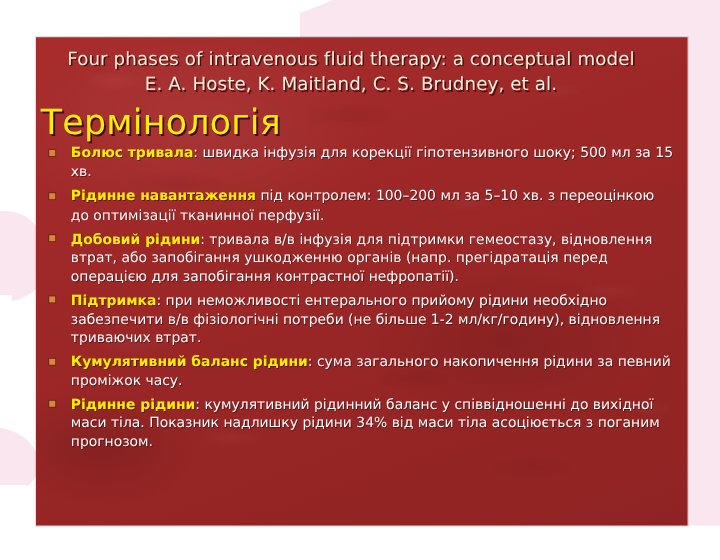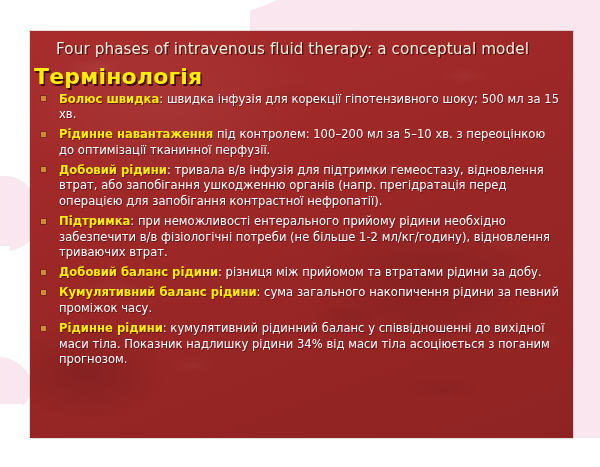--- a/index.html
+++ b/index.html
@@ -154,22 +154,22 @@
     line-height: 1.38;
     letter-spacing: 0.1px;
     text-shadow: 1.3px 1.3px 0 rgba(60,8,8,0.85);
     white-space: nowrap;
   }
 
   
   #section-heading {
     margin: 5px 0 2px 4px;
     color: #ffee00;
-    font-size: 22px;
-    font-weight: bold;
+    font-size: 29px;
+    font-weight: normal;
     line-height: 1.12;
     letter-spacing: 0.2px;
     text-shadow: 1.6px 1.6px 0 rgba(55,6,6,0.9);
     text-align: left;
   }
 
   
   #bullet-list {
     list-style: none;
     margin: 0;
@@ -214,45 +214,43 @@
   <div class="deco-pink-left-a"></div>
   <div class="deco-pink-left-b"></div>
   <div class="deco-pink-left-c"></div>
   <div class="deco-pink-left-d"></div>
   <div class="deco-white-bottom"></div>
 
   <div id="panel">
 
     <div id="title-block">
       <div class="title-line">Four phases of intravenous fluid therapy: a conceptual model</div>
+      <div class="title-line">E. A. Hoste, K. Maitland, C. S. Brudney, et al.</div>
     </div>
 
     <h2 id="section-heading">Термінологія</h2>
 
     <ul id="bullet-list">
 
       <li class="bullet-item">
-        <span class="bullet-marker"></span><span class="bullet-term">Болюс швидка</span><span class="bullet-body">: швидка інфузія для корекції гіпотензивного шоку; 500 мл за 15 хв.</span>
+        <span class="bullet-marker"></span><span class="bullet-term">Болюс тривала</span><span class="bullet-body">: швидка інфузія для корекції гіпотензивного шоку; 500 мл за 15 хв.</span>
       </li>
 
       <li class="bullet-item">
         <span class="bullet-marker"></span><span class="bullet-term">Рідинне навантаження</span><span class="bullet-body"> під контролем: 100–200 мл за 5–10 хв. з переоцінкою до оптимізації тканинної перфузії.</span>
       </li>
 
       <li class="bullet-item">
         <span class="bullet-marker"></span><span class="bullet-term">Добовий рідини</span><span class="bullet-body">: тривала в/в інфузія для підтримки гемеостазу, відновлення втрат, або запобігання ушкодженню органів (напр. прегідратація перед операцією для запобігання контрастної нефропатії).</span>
       </li>
 
       <li class="bullet-item">
         <span class="bullet-marker"></span><span class="bullet-term">Підтримка</span><span class="bullet-body">: при неможливості ентерального прийому рідини необхідно забезпечити в/в фізіологічні потреби (не більше 1-2 мл/кг/годину), відновлення триваючих втрат.</span>
       </li>
 
-      <li class="bullet-item">
-        <span class="bullet-marker"></span><span class="bullet-term">Добовий баланс рідини</span><span class="bullet-body">: різниця між прийомом та втратами рідини за добу.</span>
-      </li>
 
       <li class="bullet-item">
         <span class="bullet-marker"></span><span class="bullet-term">Кумулятивний баланс рідини</span><span class="bullet-body">: сума загального накопичення рідини за певний проміжок часу.</span>
       </li>
 
       <li class="bullet-item">
         <span class="bullet-marker"></span><span class="bullet-term">Рідинне рідини</span><span class="bullet-body">: кумулятивний рідинний баланс у співвідношенні до вихідної маси тіла. Показник надлишку рідини 34% від маси тіла асоціюється з поганим прогнозом.</span>
       </li>
 
     </ul>

